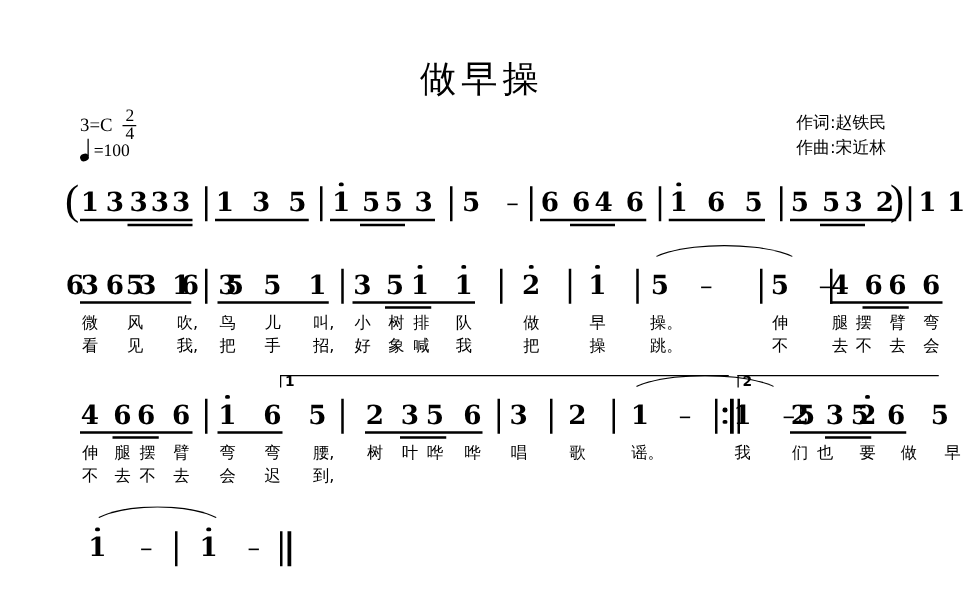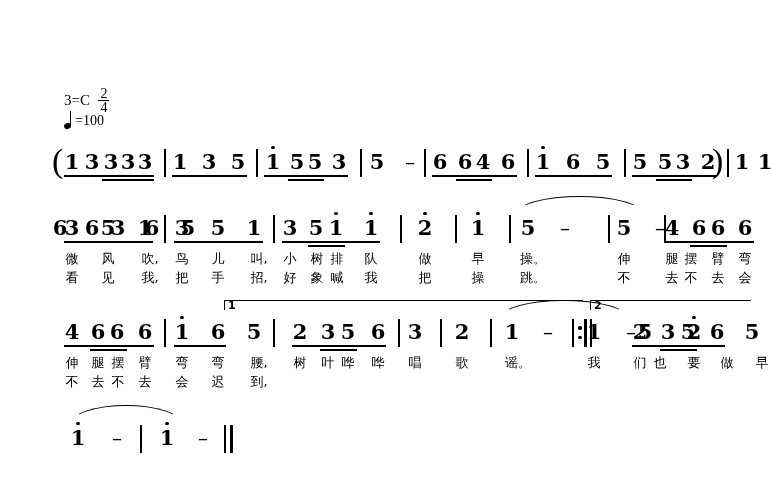--- a/index.html
+++ b/index.html
@@ -207,21 +207,26 @@
     line-height: 17px;
     text-align: center;
     white-space: nowrap;
   }
 </style>
 </head>
 <body>
 
 <div id="sheet">
 
-
+  <div class="title">做早操</div>
+
+  <div class="credits">
+    <div>作词:赵铁民</div>
+    <div>作曲:宋近林</div>
+  </div>
 
   <div class="keyblock">
     <div class="key-row">
       <span class="key-sig">3=C</span>
       <span class="meter">
         <span class="num">2</span>
         <span class="den">4</span>
       </span>
     </div>
     <div class="tempo-row">

